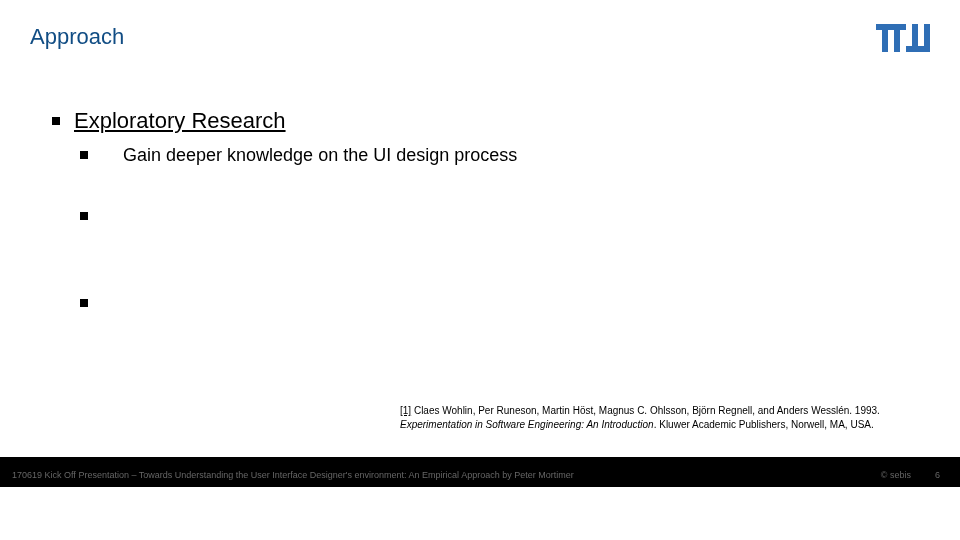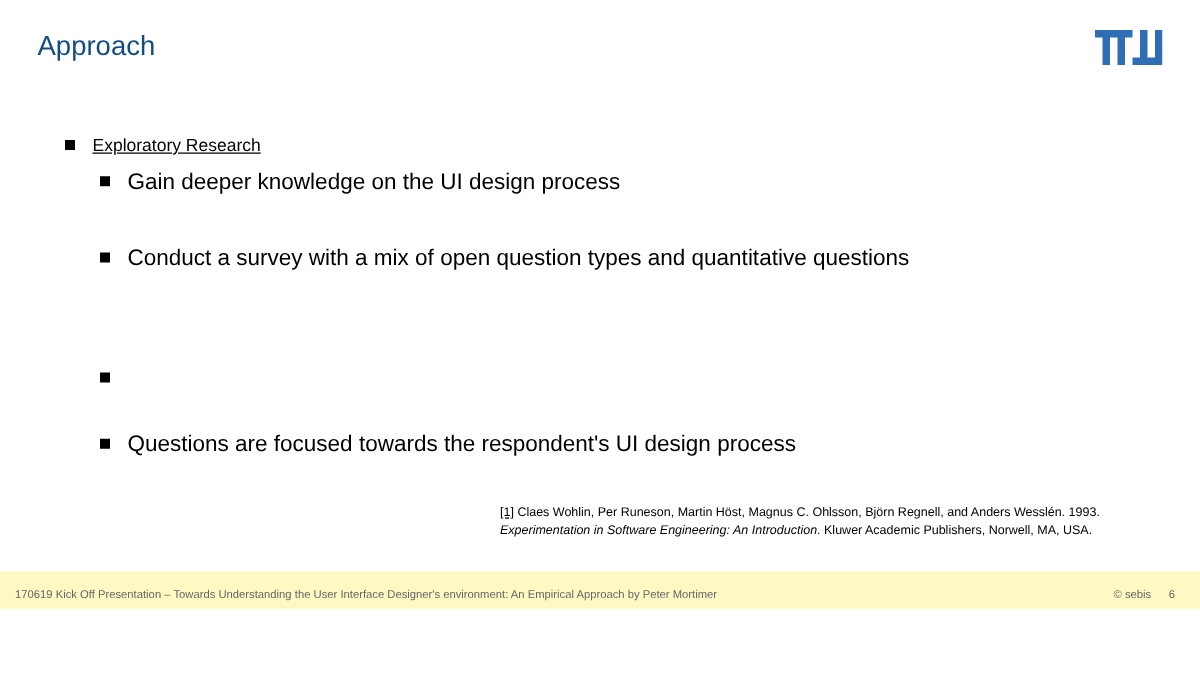--- a/index.html
+++ b/index.html
@@ -5,30 +5,30 @@
   * { box-sizing: border-box; margin: 0; padding: 0; }
   html, body { width: 960px; height: 540px; font-family: Arial, Helvetica, sans-serif; background: #fff; color: #000; }
   .slide { position: relative; width: 960px; height: 487px; }
   .header { position: absolute; top: 24px; left: 30px; right: 30px; display: flex; justify-content: space-between; align-items: flex-start; }
   .title { color: #114d84; font-size: 22px; font-weight: 400; }
   .logo svg { display: block; }
   .content { position: absolute; top: 108px; left: 52px; right: 40px; }
   .section { margin-bottom: 72px; }
   .sec-head { display: flex; align-items: center; margin-bottom: 10px; }
   .sq { width: 8px; height: 8px; background: #000; margin-right: 14px; flex-shrink: 0; }
-  .sec-title { font-size: 14px; text-decoration: underline; font-weight: 400; }
-  .sub { display: flex; align-items: flex-start; margin-left: 28px; margin-bottom: 38px; }
+  .sec-title { font-size: 22px; text-decoration: underline; font-weight: 400; }
+  .sub { display: flex; align-items: flex-start; margin-left: 28px; margin-bottom: 38px; gap: 21px; }
   .sub:last-child { margin-bottom: 0; }
   .sub .sq { margin-top: 7px; }
   .sub-text { font-size: 18px; line-height: 1.3; }
   .ref { position: absolute; bottom: 56px; left: 400px; right: 20px; font-size: 10px; line-height: 1.35; color: #000; }
   .ref-link { text-decoration: underline; color: #000; }
   .ref-italic { font-style: italic; }
-  .footer { position: absolute; left: 0; right: 0; bottom: 0; height: 30px; background: #fef9c3; display: flex; align-items: center; justify-content: space-between; padding: 5px 20px 0 12px; font-size: 9px; color: #666; }
-  .footer-right { display: flex; gap: 14px; }
+  .footer { position: absolute; left: 0; right: 0; bottom: 0; height: 30px; background: #000000; display: flex; align-items: center; justify-content: space-between; padding: 5px 20px 0 12px; font-size: 9px; color: #666; }
+  .footer-right { display: flex; gap: 24px; }
 </style>
 </head>
 <body>
 
 <div class="slide">
 
   <div class="header">
     <div class="title">Approach</div>
     <div class="logo">
       <svg width="54" height="28" viewBox="0 0 54 28">
@@ -43,31 +43,26 @@
       <div class="sec-head">
         <span class="sq"></span>
         <span class="sec-title">Exploratory Research</span>
       </div>
       <div class="sub">
         <span class="sq"></span>
         <span class="sub-text">Gain deeper knowledge on the UI design process</span>
       </div>
       <div class="sub">
         <span class="sq"></span>
-        <span class="sub-text">Conduct a survey with a mix of open question types and quantitative questions</span>
       </div>
     </div>
 
     <div class="section">
       <div class="sub">
         <span class="sq"></span>
-      </div>
-      <div class="sub">
-        <span class="sq"></span>
-        <span class="sub-text"> Questions are focused towards the respondent's UI design process</span>
       </div>
     </div>
 
   </div>
 
   <div class="ref">
     <span class="ref-link">[1]</span><span> Claes Wohlin, Per Runeson, Martin Höst, Magnus C. Ohlsson, Björn Regnell, and Anders Wesslén. 1993. </span><span class="ref-italic">Experimentation in Software Engineering: An Introduction</span><span>. Kluwer Academic Publishers, Norwell, MA, USA.</span>
   </div>
 
   <div class="footer">

